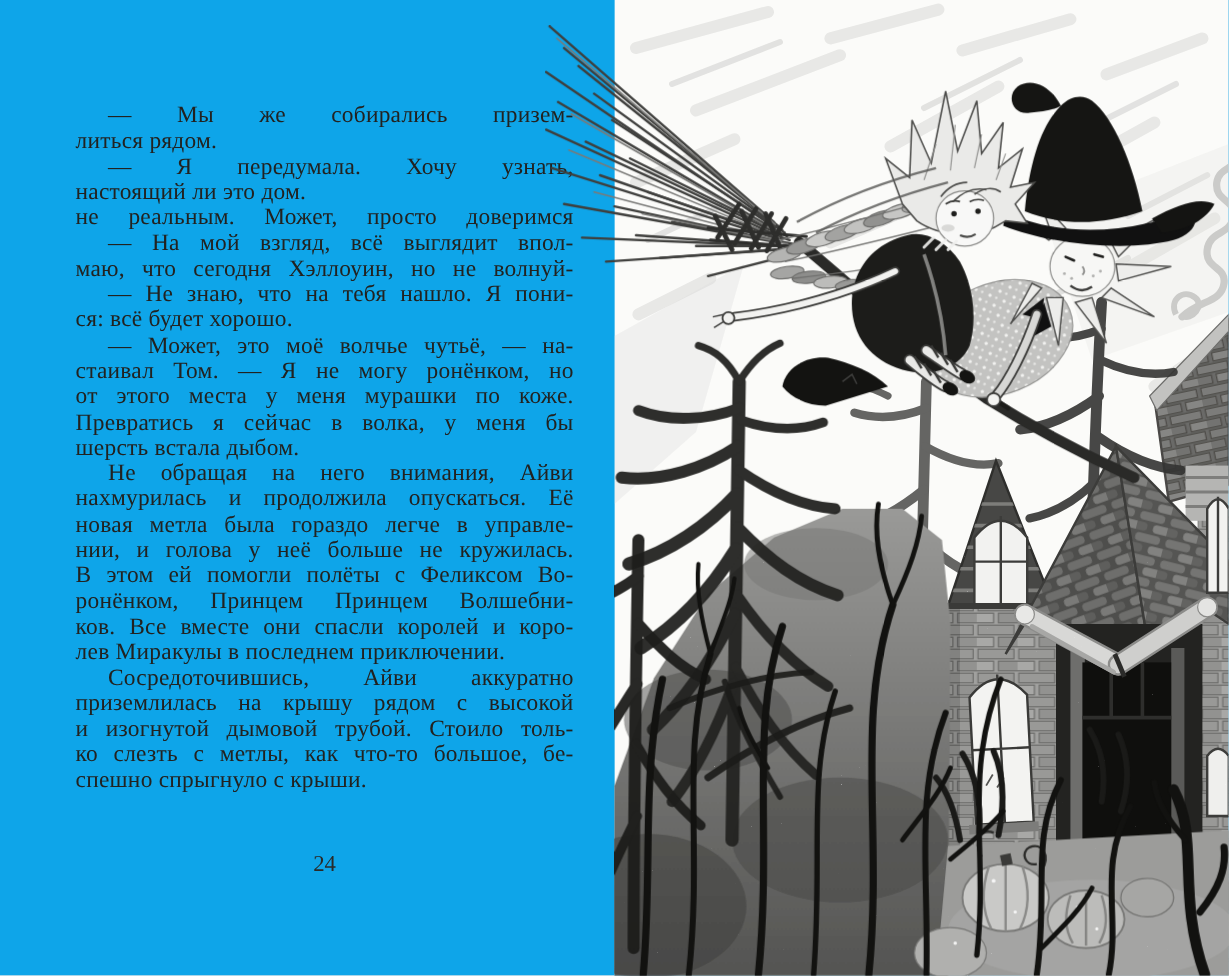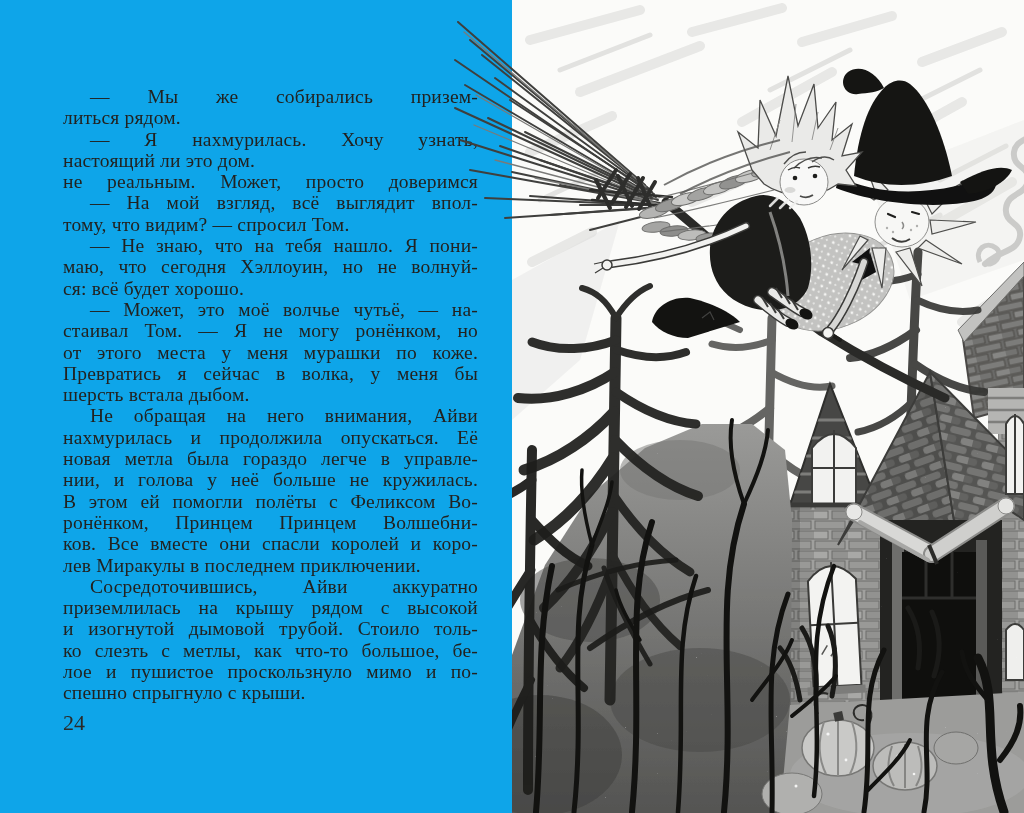--- a/index.html
+++ b/index.html
@@ -14,61 +14,59 @@
   }
   .line{
     font-size:19.5px;line-height:21.3px;letter-spacing:0.2px;
     text-align:justify;text-align-last:justify;
     white-space:normal;color:#222220;
   }
   .line.ind{text-indent:27px;}
   .line.end{text-align-last:left;font-family:Liberation Serif, serif;}
   .pageno{
     position:absolute;left:63px;top:710px;width:415px;
-    font-size:22px;color:#2a2a28;
+    text-align:center;font-size:19px;color:#2a2a28;
   }
   .illus{
     position:absolute;left:440px;top:0;width:584px;height:813px;
   }
   .illus svg{display:block;width:584px;height:813px;}
 </style>
 </head>
 <body>
 
 <div class="page">
 
   <div class="text-col">
       <div class="line ind">— Мы же собирались призем-</div>
       <div class="line end">литься рядом.</div>
-      <div class="line ind">— Я нахмурилась. Хочу узнать,</div>
+      <div class="line ind">— Я передумала. Хочу узнать,</div>
       <div class="line end">настоящий ли это дом.</div>
       <div class="line">не реальным. Может, просто доверимся</div>
       <div class="line ind">— На мой взгляд, всё выглядит впол-</div>
-      <div class="line end">тому, что видим? — спросил Том.</div>
+      <div class="line">маю, что сегодня Хэллоуин, но не волнуй-</div>
       <div class="line ind">— Не знаю, что на тебя нашло. Я пони-</div>
-      <div class="line">маю, что сегодня Хэллоуин, но не волнуй-</div>
       <div class="line end">ся: всё будет хорошо.</div>
       <div class="line ind">— Может, это моё волчье чутьё, — на-</div>
       <div class="line">стаивал Том. — Я не могу ронёнком, но</div>
       <div class="line">от этого места у меня мурашки по коже.</div>
       <div class="line">Превратись я сейчас в волка, у меня бы</div>
       <div class="line end">шерсть встала дыбом.</div>
       <div class="line ind">Не обращая на него внимания, Айви</div>
       <div class="line">нахмурилась и продолжила опускаться. Её</div>
       <div class="line">новая метла была гораздо легче в управле-</div>
       <div class="line">нии, и голова у неё больше не кружилась.</div>
       <div class="line">В этом ей помогли полёты с Феликсом Во-</div>
       <div class="line">ронёнком, Принцем Принцем Волшебни-</div>
       <div class="line">ков. Все вместе они спасли королей и коро-</div>
       <div class="line end">лев Миракулы в последнем приключении.</div>
       <div class="line ind">Сосредоточившись, Айви аккуратно</div>
       <div class="line">приземлилась на крышу рядом с высокой</div>
       <div class="line">и изогнутой дымовой трубой. Стоило толь-</div>
       <div class="line">ко слезть с метлы, как что-то большое, бе-</div>
-      <div class="line">лое и пушистое проскользнуло мимо и по-</div>
       <div class="line end">спешно спрыгнуло с крыши.</div>
     </div>
   <div class="pageno">24</div>
 
   <div class="illus">
   <svg viewBox="0 0 584 813" xmlns="http://www.w3.org/2000/svg">
     <defs>
       <clipPath id="illclip">
             <rect x="72" y="0" width="512" height="813"></rect>
           </clipPath>

